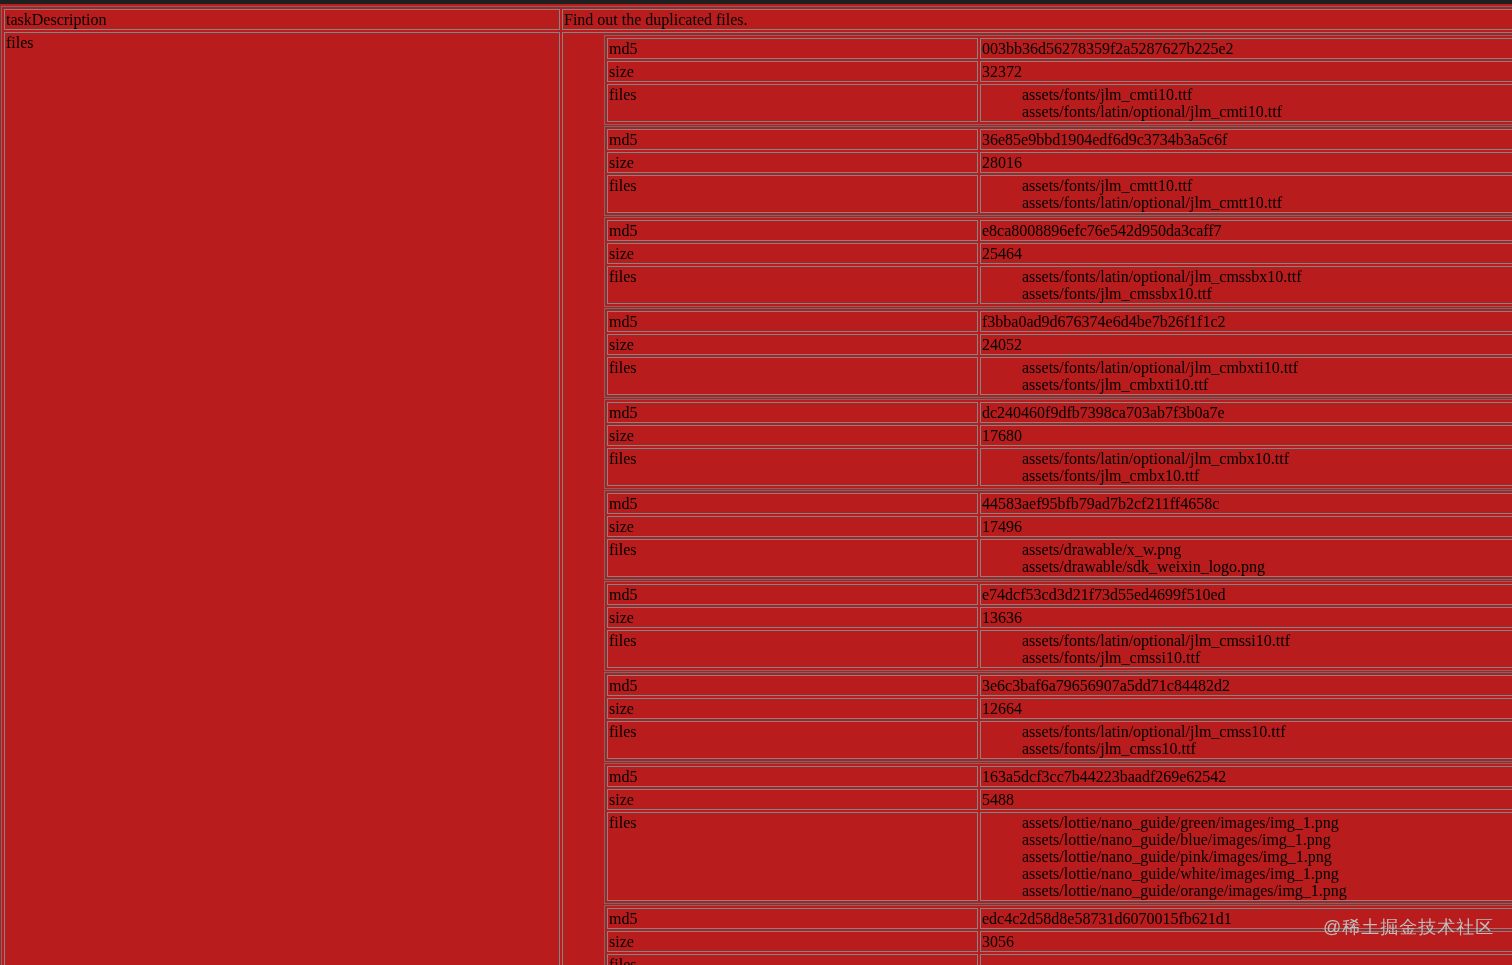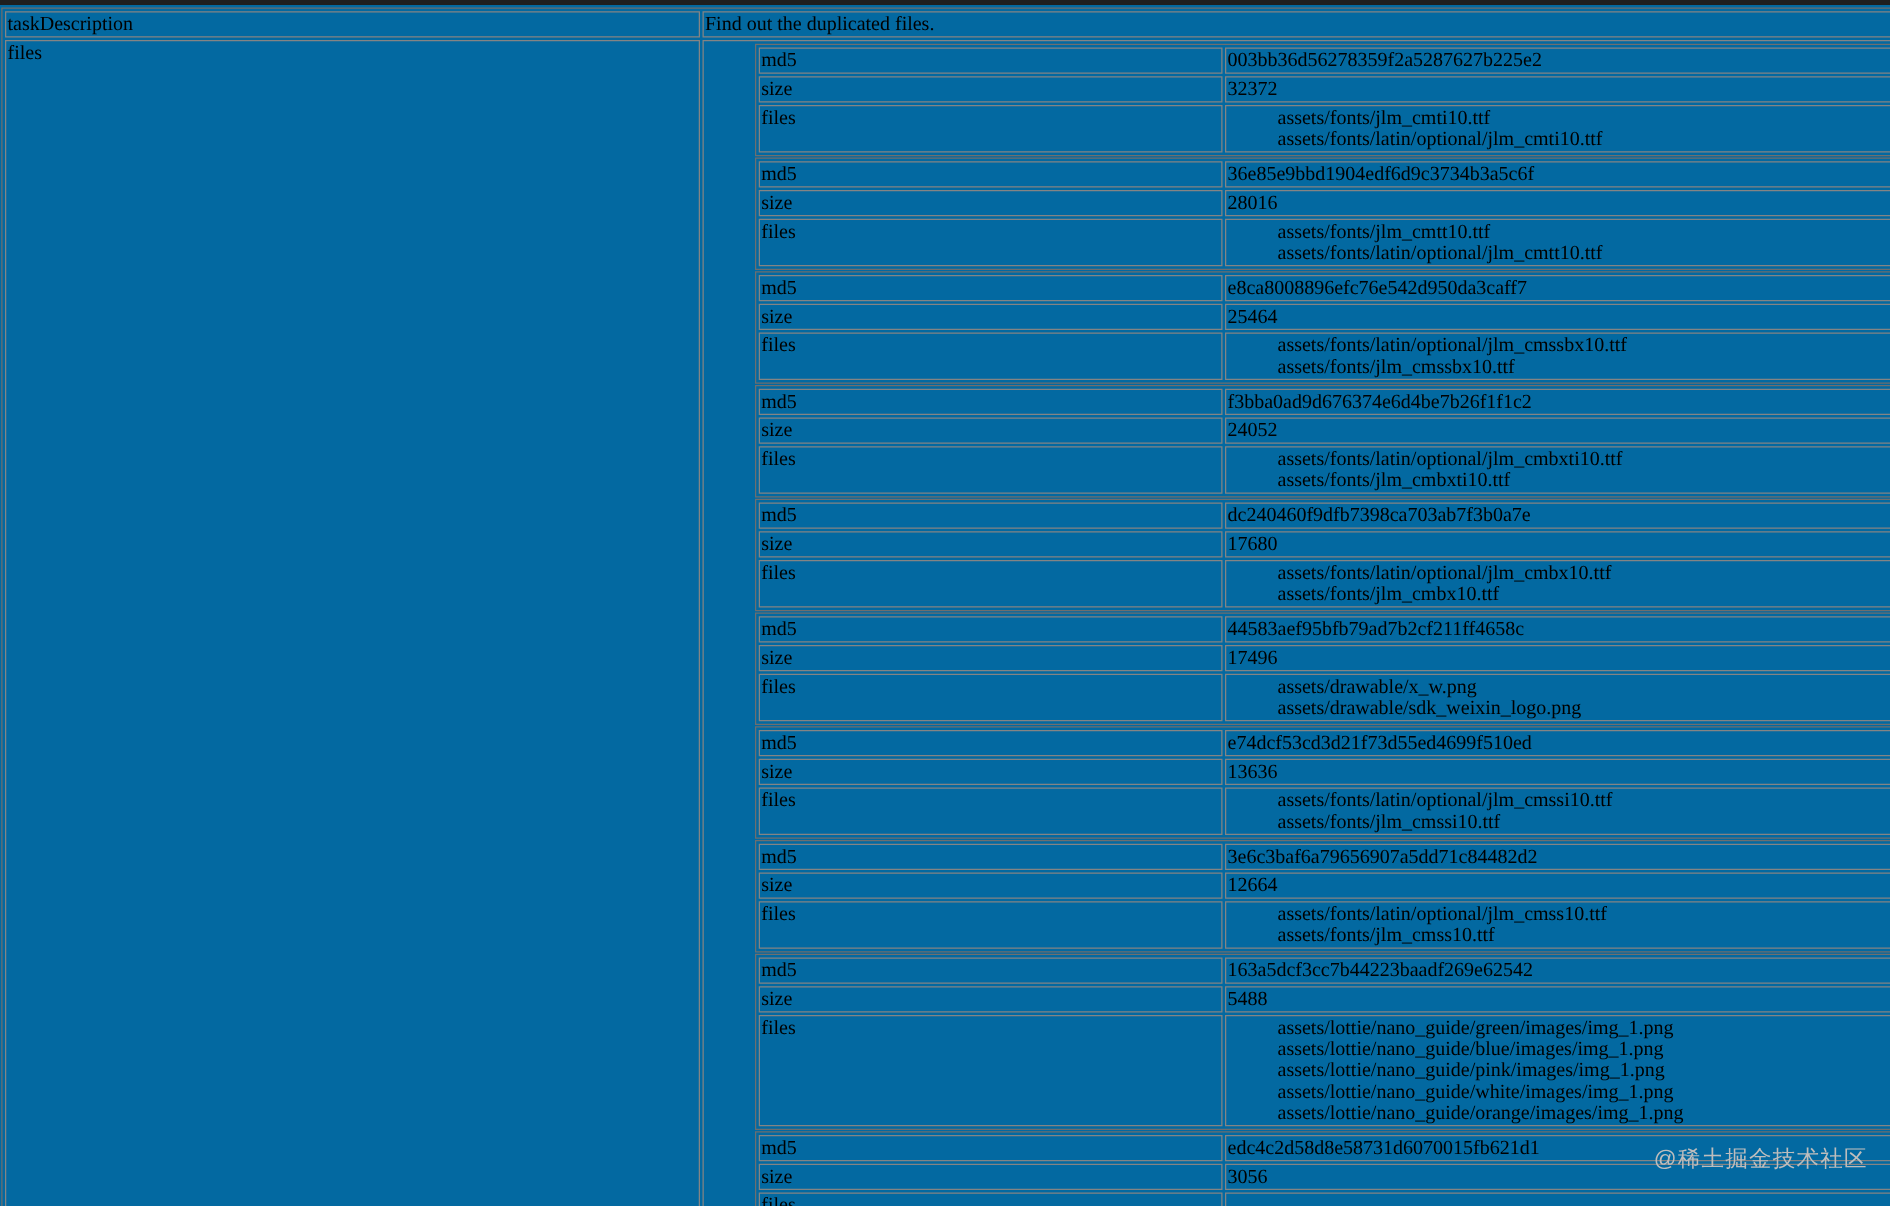--- a/index.html
+++ b/index.html
@@ -9,21 +9,21 @@
   }
   #viewport {
     position: relative;
     width: 1512px;
     height: 965px;
     overflow: hidden;
     font-family: "Liberation Serif", "DejaVu Serif", serif;
     font-size: 16px;
     line-height: 17px;
     color: #000000;
-    background: #0369a1;
+    background: #b91c1c;
   }
   
   .top-rule {
     width: 100%;
     height: 4px;
     background: #1f1f1f;
   }
   table {
     border-collapse: separate;
     border-spacing: 2px;

